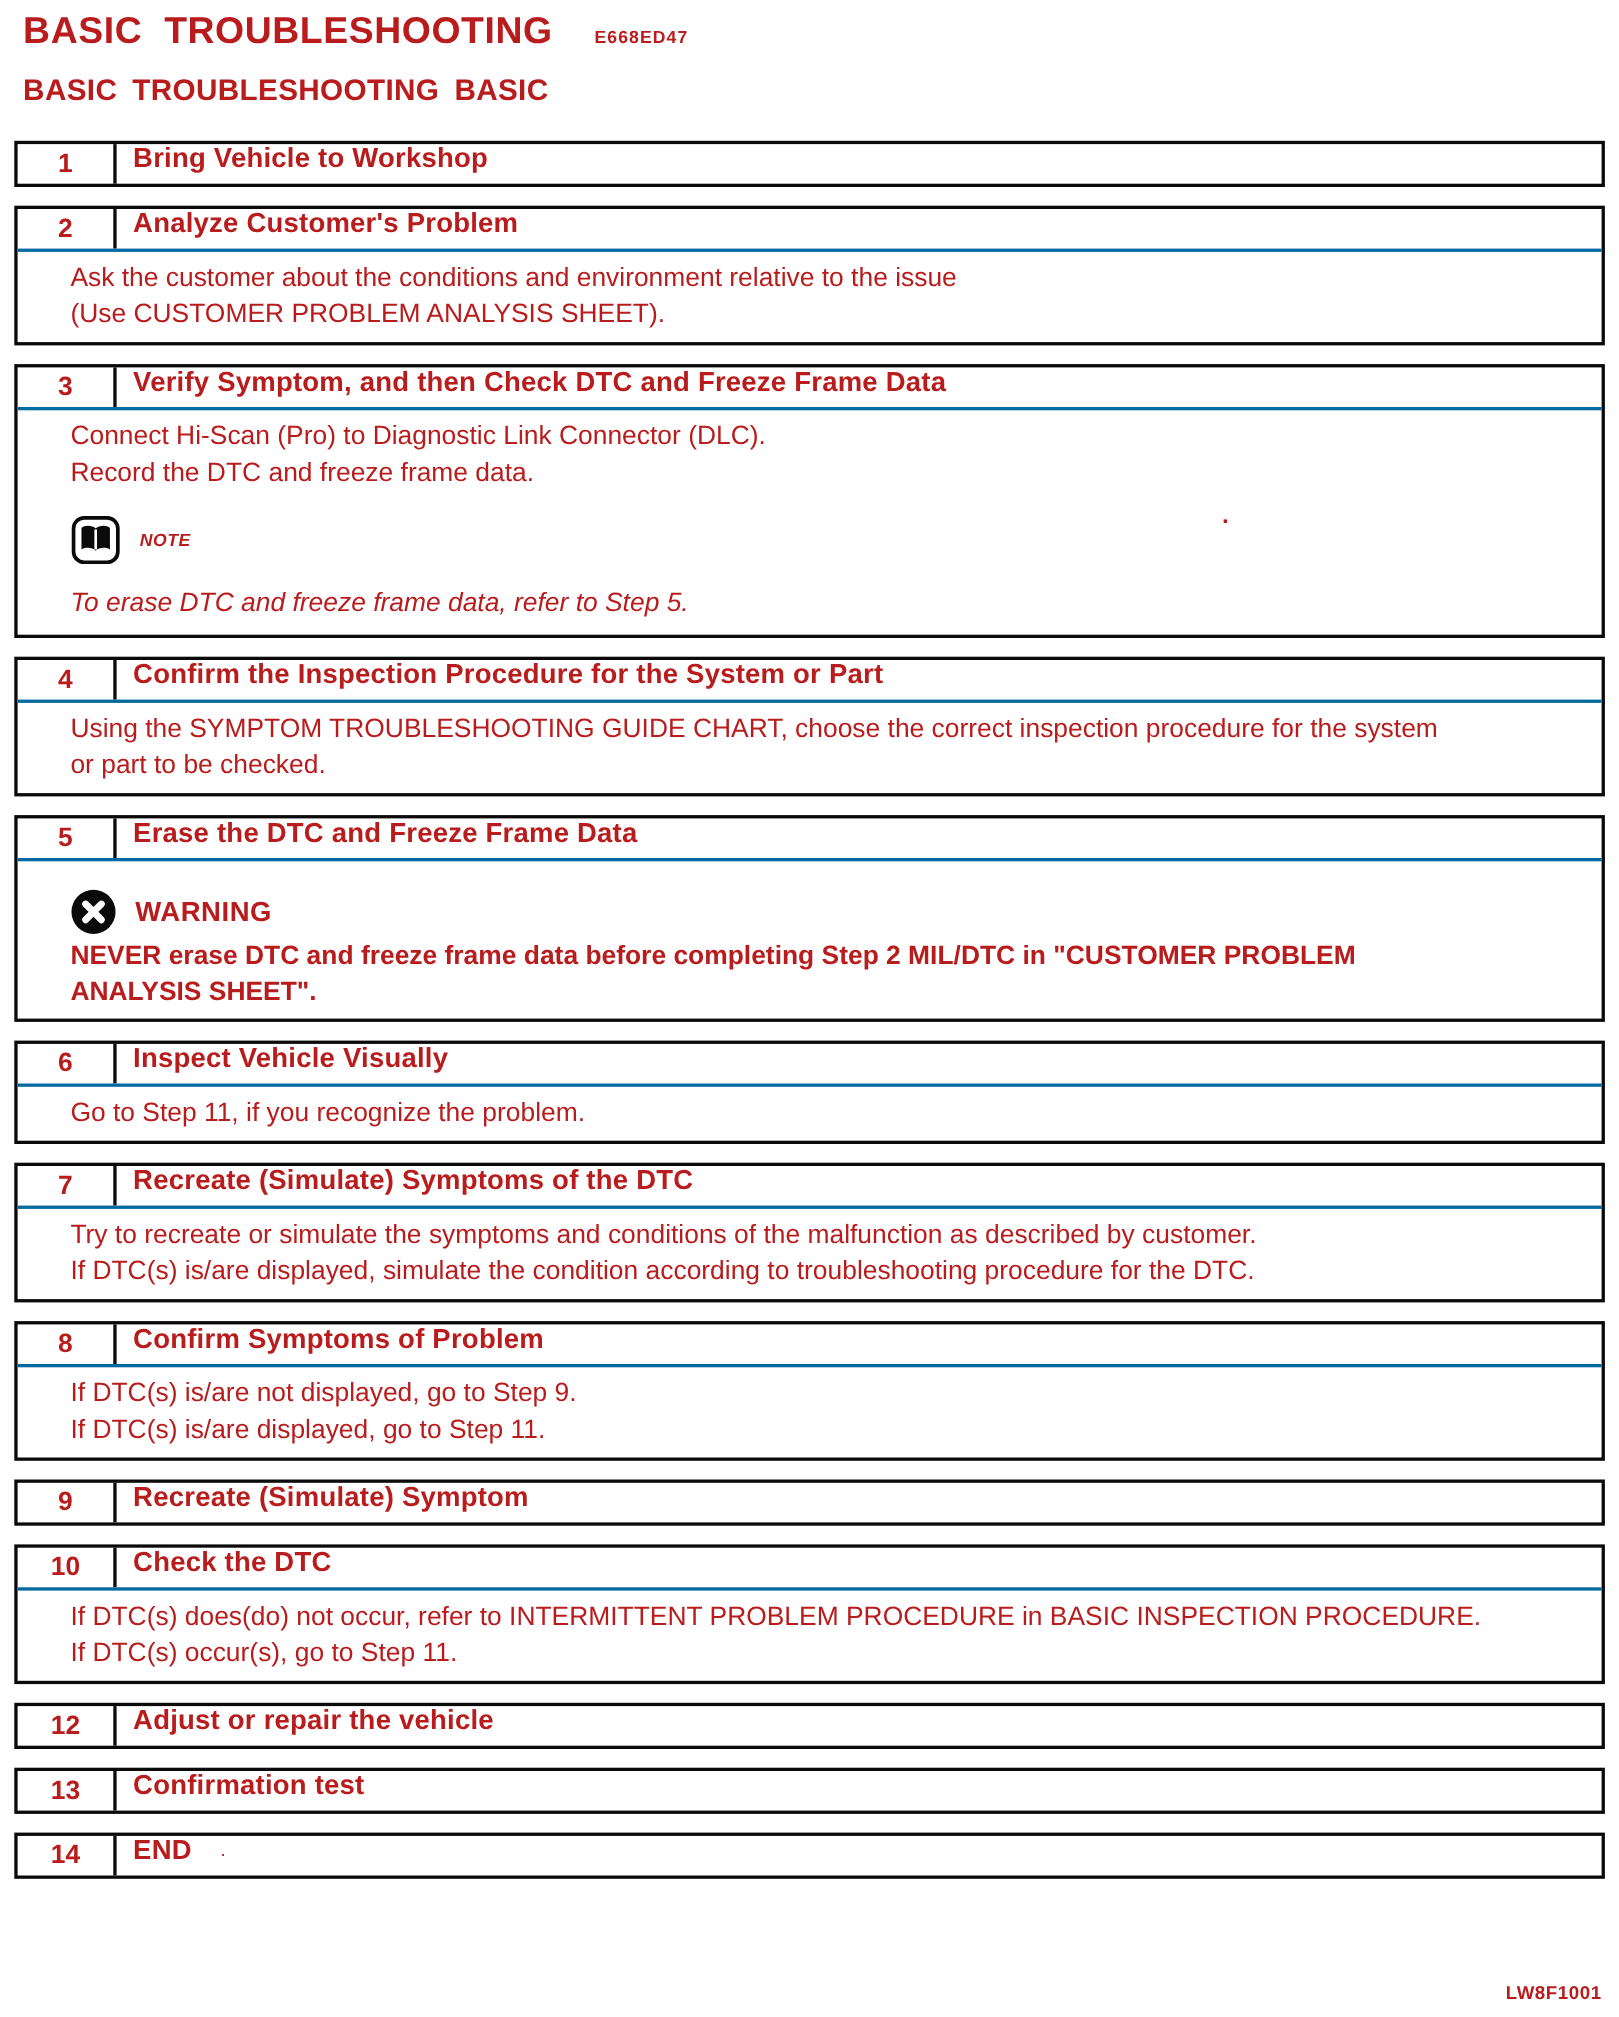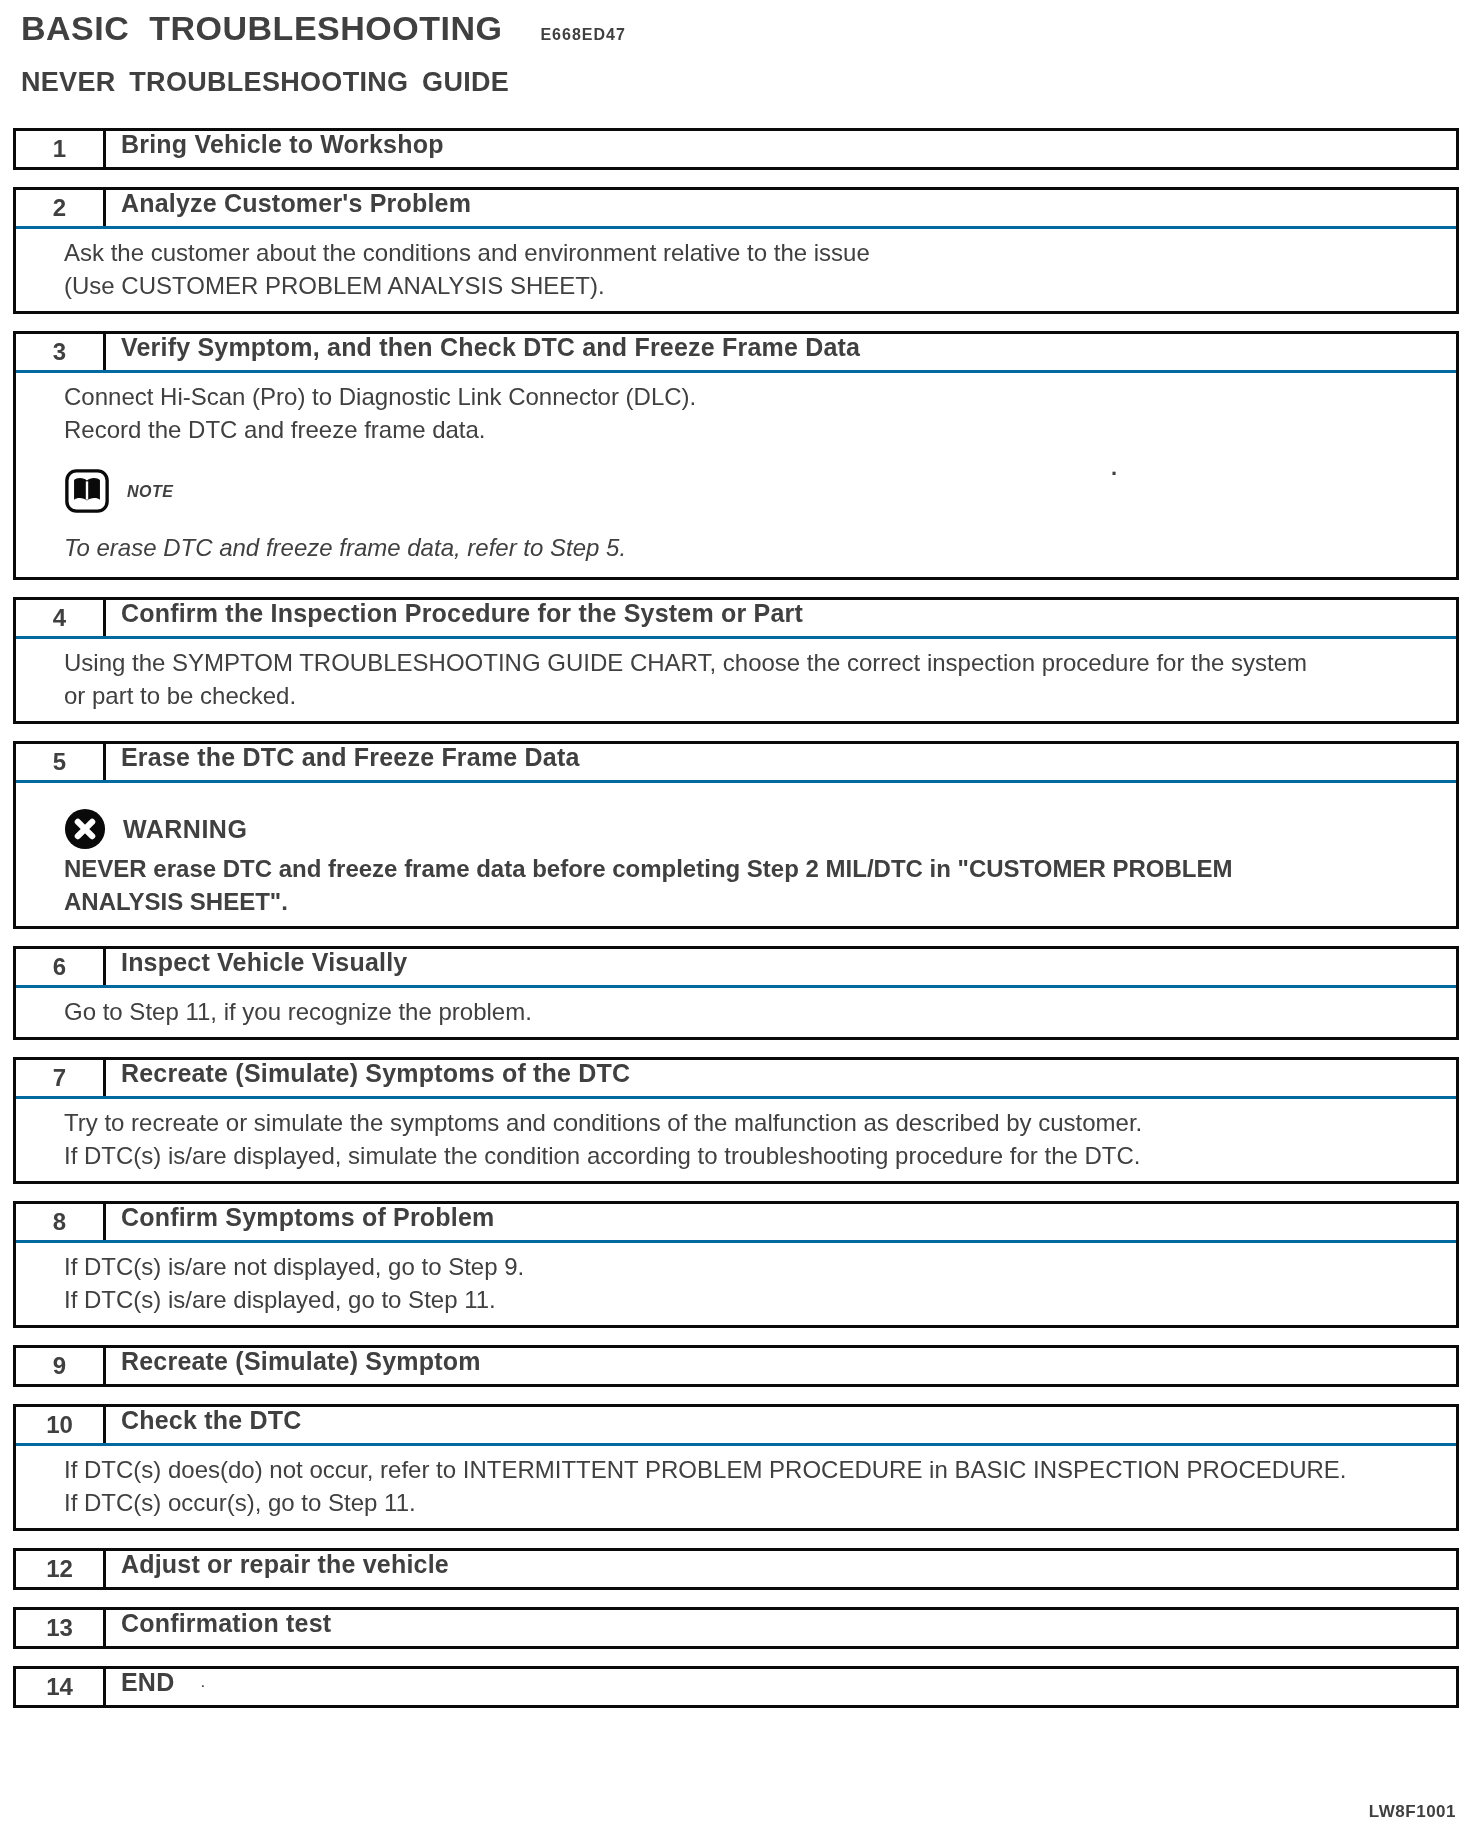--- a/index.html
+++ b/index.html
@@ -3,21 +3,21 @@
 <meta charset="utf-8">
 <style>
   * { margin: 0; padding: 0; box-sizing: border-box; }
   html, body { background: #e8e8e8; }
   .page {
     position: relative;
     width: 1472px;
     height: 1834px;
     margin: 0 auto;
     background: #ffffff;
-    color: #404040;
+    color: #b91c1c;
     font-family: "Liberation Sans", "DejaVu Sans", sans-serif;
     padding: 8px 13px 0 13px;
     overflow: hidden;
   }
   .title-row {
     display: flex;
     align-items: baseline;
     padding-left: 8px;
   }
   .page-title {
@@ -139,21 +139,21 @@
   }
 </style>
 </head>
 <body>
 
 <div class="page">
   <div class="title-row">
     <span class="page-title">BASIC TROUBLESHOOTING</span>
     <span class="title-code">E668ED47</span>
   </div>
-  <div class="section-title">NEVER TROUBLESHOOTING GUIDE</div>
+  <div class="section-title">BASIC TROUBLESHOOTING BASIC</div>
 
   <div class="steps">
       <section class="step">
         <div class="step-head">
           <div class="step-num">1</div>
           <div class="step-title">Bring Vehicle to Workshop</div>
         </div>
       </section>
       <section class="step">
         <div class="step-head">

